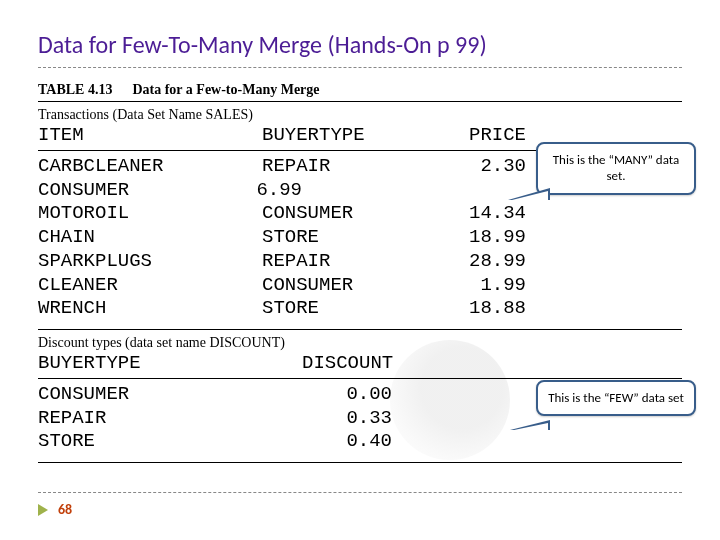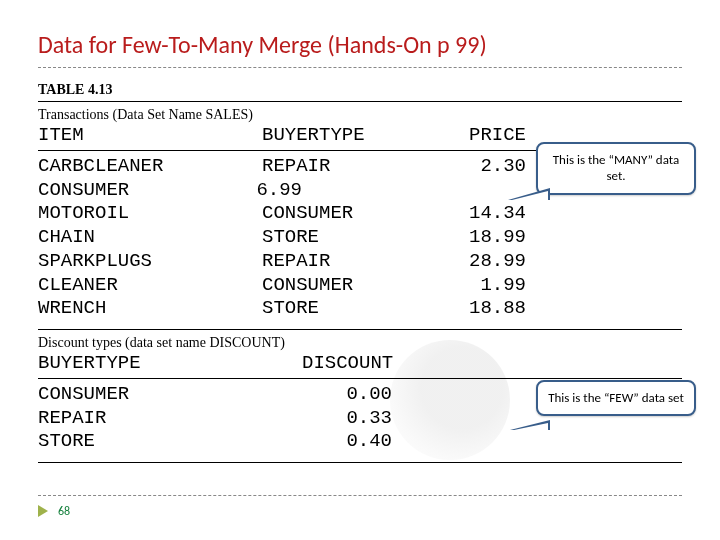--- a/index.html
+++ b/index.html
@@ -6,21 +6,21 @@
   body {
     width: 720px;
     height: 540px;
     background: #fff;
     font-family: "Segoe UI", Calibri, sans-serif;
     position: relative;
     overflow: hidden;
   }
   .slide-title {
     font-size: 24px;
-    color: #b91c1c;
+    color: #4c1d95;
     padding: 30px 38px 8px 38px;
     font-weight: 400;
   }
   .title-underline {
     margin: 0 38px 10px 38px;
     border-bottom: 1px dashed #888;
   }
   .content {
     padding: 0 38px;
     position: relative;
@@ -122,35 +122,37 @@
     align-items: center;
     gap: 10px;
   }
   .footer-marker {
     width: 0; height: 0;
     border-top: 6px solid transparent;
     border-bottom: 6px solid transparent;
     border-left: 10px solid #9fb24b;
   }
   .footer-num {
-    font-size: 12px;
-    color: #15803d;
+    font-size: 14px;
+    color: #c2410c;
+    font-weight: bold;
   }
   .discount-hdr .d2 { text-align: left; padding-left: 40px;}
 </style>
 </head>
 <body>
 
 <h1 class="slide-title">Data for Few-To-Many Merge (Hands-On p 99)</h1>
 <div class="title-underline"></div>
 
 <div class="content">
 
   <div class="table-caption">
     <span class="num">TABLE 4.13</span>
+    <span class="desc">Data for a Few-to-Many Merge</span>
   </div>
 
   <div class="subhead">Transactions (Data Set Name SALES)</div>
   <div class="hdr-row">
     <span class="c1">ITEM</span>
     <span class="c2">BUYERTYPE</span>
     <span class="c3">PRICE</span>
   </div>
   <div class="data-block">
     <div class="data-row">

